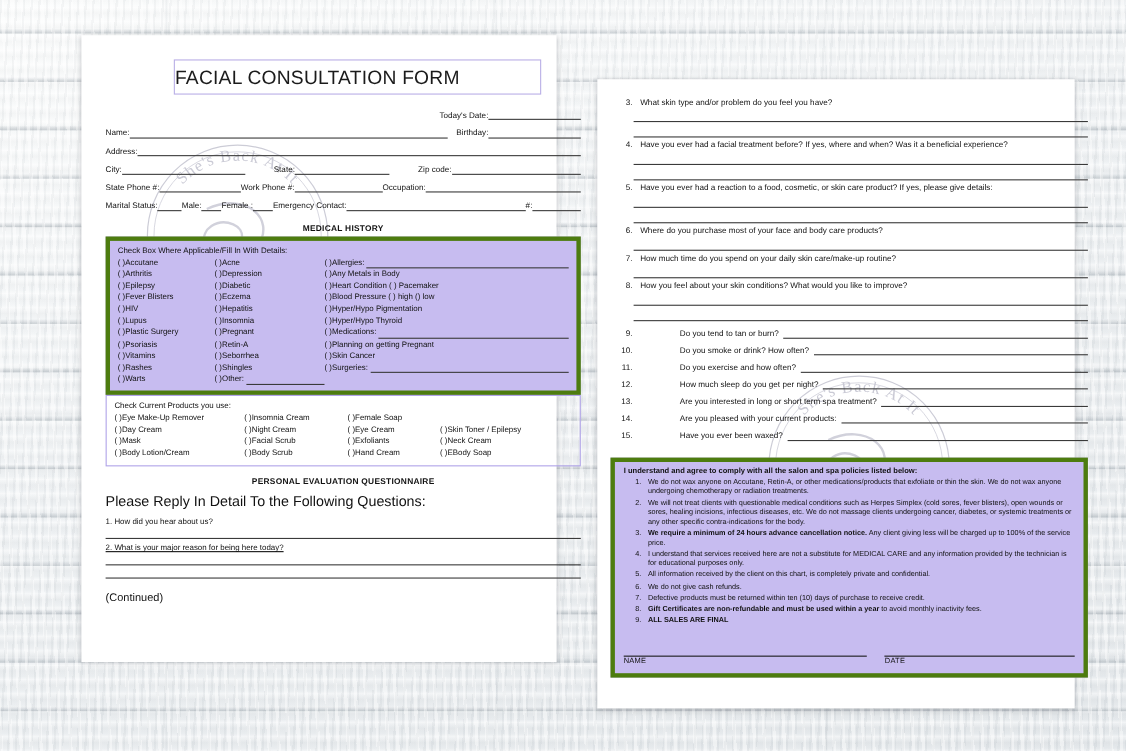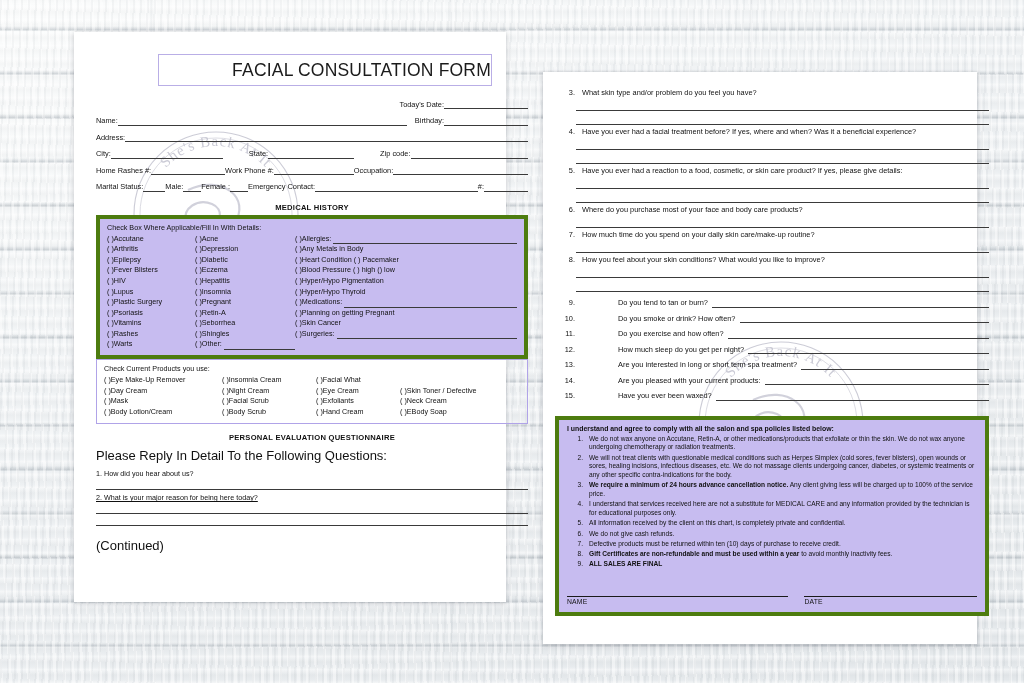--- a/index.html
+++ b/index.html
@@ -51,21 +51,21 @@
   .inner-l{position:absolute;left:22px;right:14px;top:12px;}
   .inner-r{position:absolute;left:12px;right:12px;top:14px;}
 
   
   .wm{position:absolute;pointer-events:none;opacity:.45;}
   .wm svg{display:block;}
 
   
   #title-box{
     border:1px solid #b9aee6;margin:10px 36px 0 62px;padding:5px 0 5px;
-    text-align:right;background:transparent;
+    text-align:left;background:transparent;
   }
   #form-title{font-size:17.5px;letter-spacing:.2px;color:#1b1b1b;line-height:1.15;}
   #form-subtitle{font-size:9.6px;letter-spacing:.1px;color:#1b1b1b;margin-top:3px;}
 
   
   .frow{display:flex;align-items:flex-end;font-size:7.4px;color:#111;margin-top:6.5px;}
   .lbl{white-space:nowrap;line-height:1;padding-bottom:1px;}
   .rule{border-bottom:1px solid #3a3a3a;height:9px;}
   .gap{width:8px;flex:none;}
 
@@ -97,21 +97,21 @@
   
   #sk-c1{width:118px;}
   #sk-c2{width:94px;}
   #sk-c3{width:84px;}
   #sk-c4{flex:1;}
 
   
   .q-note{font-size:13px;color:#111;margin-top:6px;}
   .q-line{font-size:7.2px;color:#111;margin-top:6px;}
   .blank{border-bottom:1px solid #3a3a3a;height:11px;}
-  .continued{font-size:13px;color:#111;margin-top:12px;}
+  .continued{font-size:10px;color:#111;margin-top:12px;}
 
   
   .nq{display:flex;font-size:7.4px;color:#111;margin-top:2px;}
   .nq .num{width:20px;flex:none;text-align:right;padding-right:7px;}
   .nq .txt{flex:1;}
   .nq-inline{display:flex;align-items:flex-end;font-size:7.4px;color:#111;margin-top:5.5px;}
   .nq-inline .num{width:20px;flex:none;text-align:right;padding-right:7px;line-height:1;padding-bottom:1px;}
   .nq-inline .q{white-space:nowrap;line-height:1;padding-bottom:1px;padding-left:36px;}
   .ans{margin-left:21px;border-bottom:1px solid #3a3a3a;height:12px;}
   .ans.tall{height:13px;}
@@ -183,21 +183,21 @@
       <div class="rule" style="width:112px;"></div>
       <div class="gap" style="width:26px;"></div>
       <div class="lbl">State:</div>
       <div class="rule" style="width:86px;"></div>
       <div class="gap" style="width:26px;"></div>
       <div class="lbl">Zip  code:</div>
       <div class="rule" style="flex:1;"></div>
     </div>
 
     <div class="frow">
-      <div class="lbl">Home Rashes #:</div>
+      <div class="lbl">State Phone #:</div>
       <div class="rule" style="width:74px;"></div>
       <div class="lbl">Work Phone #:</div>
       <div class="rule" style="width:80px;"></div>
       <div class="lbl">Occupation:</div>
       <div class="rule" style="flex:1;"></div>
     </div>
 
     <div class="frow">
       <div class="lbl">Marital Status:</div>
       <div class="rule" style="width:22px;"></div>
@@ -391,40 +391,40 @@
               <span>Facial Scrub</span>
             </div>
             <div class="chk">
               <span>( ) </span>
               <span>Body Scrub</span>
             </div>
           </div>
         <div class="chk-col" id="sk-c3">
             <div class="chk">
               <span>( ) </span>
-              <span>Facial What</span>
+              <span>Female Soap</span>
             </div>
             <div class="chk">
               <span>( ) </span>
               <span>Eye Cream</span>
             </div>
             <div class="chk">
               <span>( ) </span>
               <span>Exfoliants</span>
             </div>
             <div class="chk">
               <span>( ) </span>
               <span>Hand Cream</span>
             </div>
           </div>
         <div class="chk-col" id="sk-c4">
             <div class="chk">&nbsp;</div>
             <div class="chk">
               <span>( ) </span>
-              <span>Skin Toner / Defective</span>
+              <span>Skin Toner / Epilepsy</span>
             </div>
             <div class="chk">
               <span>( ) </span>
               <span>Neck Cream</span>
             </div>
             <div class="chk">
               <span>( ) </span>
               <span>EBody Soap</span>
             </div>
           </div>

